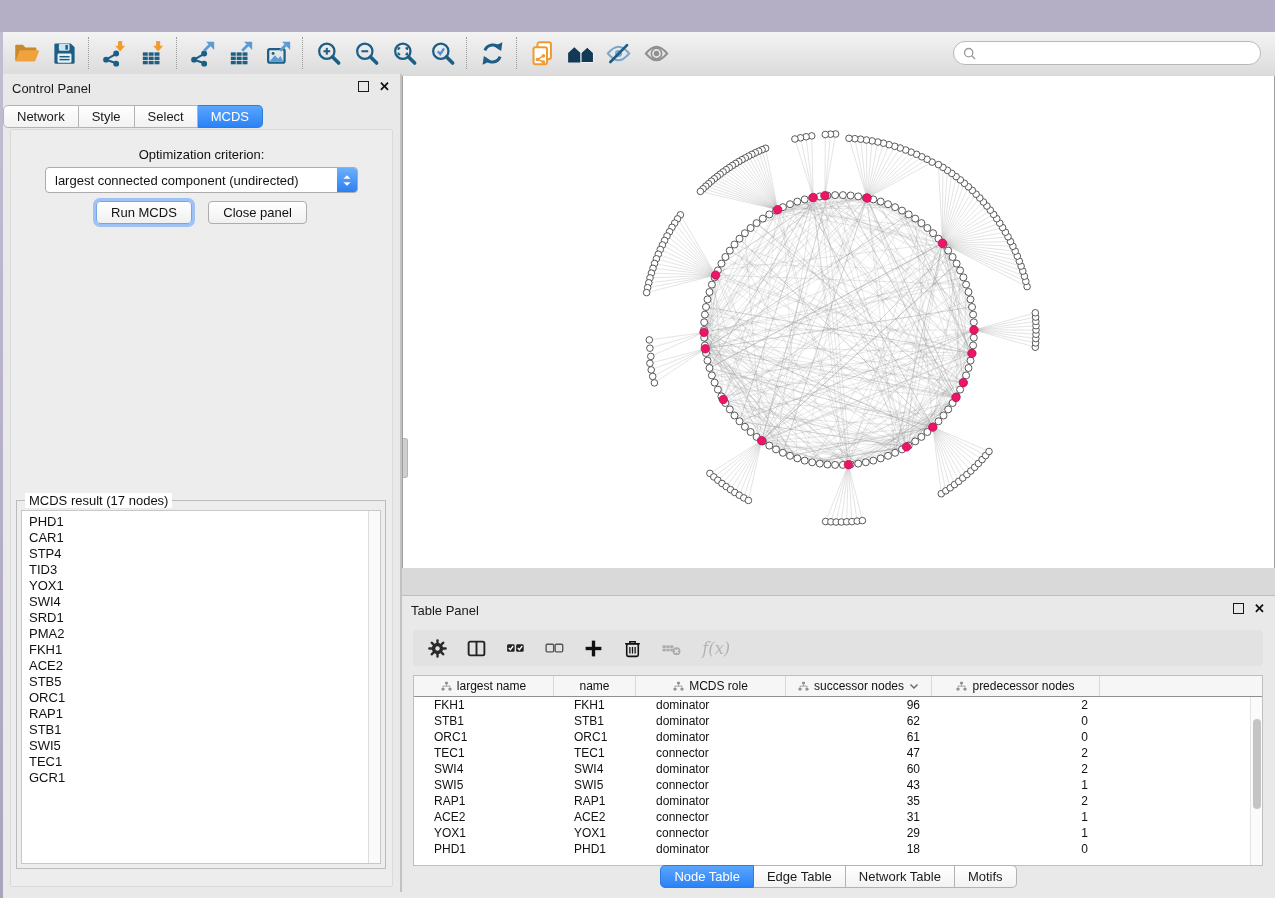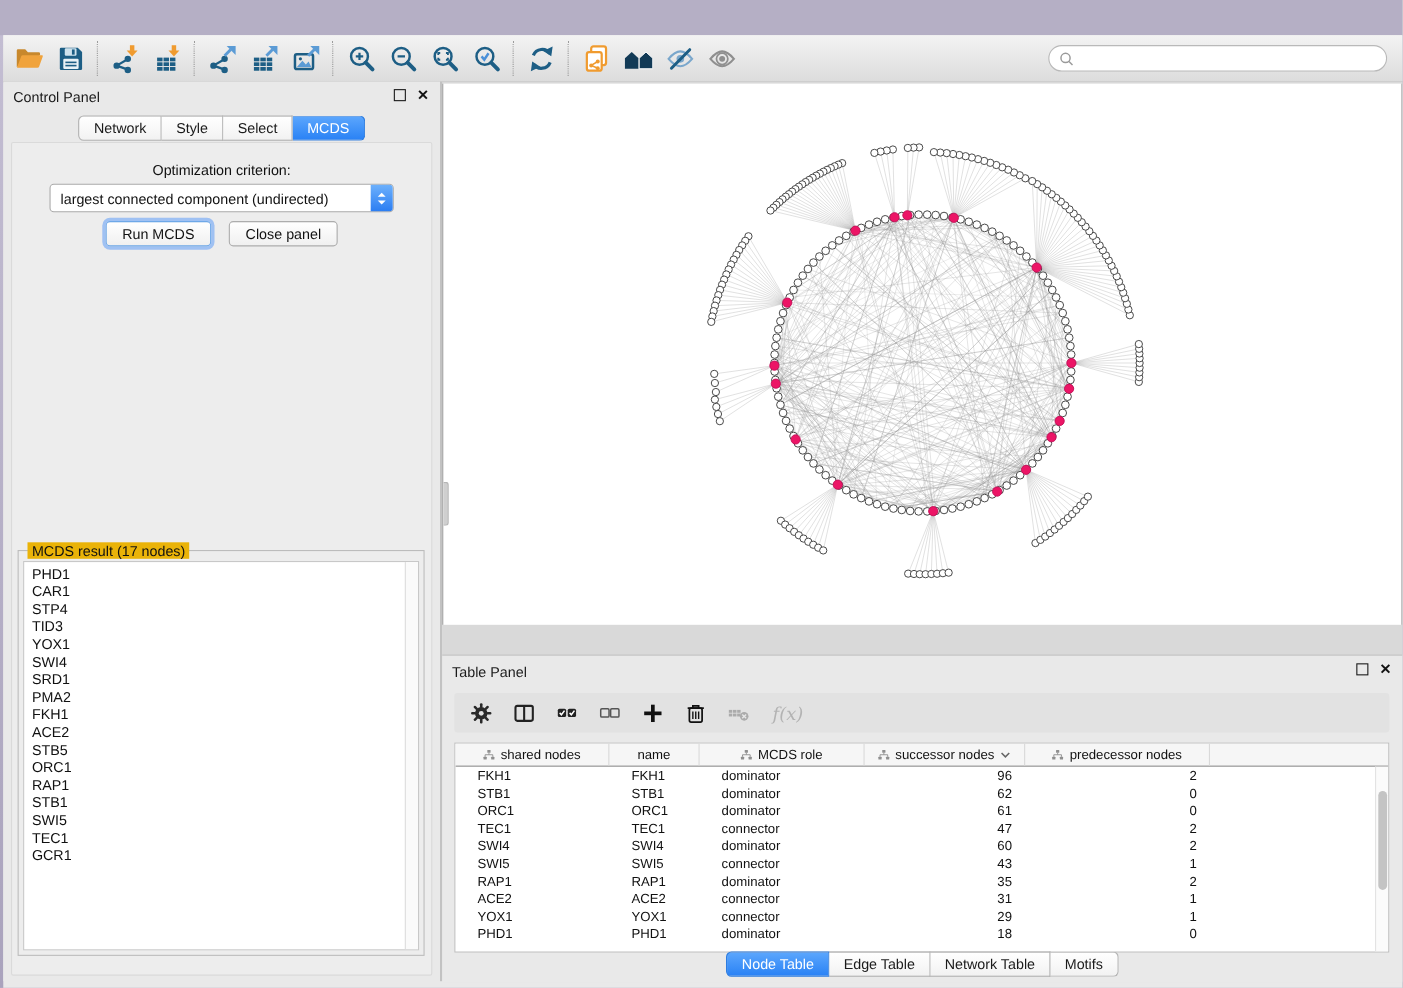--- a/index.html
+++ b/index.html
@@ -26,32 +26,32 @@
   .panel-header{position:relative;height:28px;}
   .panel-title{position:absolute;left:9px;top:7px;font-size:13px;color:#1a1a1a;}
   .panel-btns{position:absolute;right:10px;top:7px;display:flex;align-items:center;gap:10px;}
   .float-glyph{display:inline-block;width:9px;height:9px;border:1.5px solid #1a1a1a;}
   .close-glyph{font-size:13px;font-weight:bold;color:#111;line-height:11px;}
   .seg{display:inline-flex;}
   .seg-tab{font-size:13px;padding:3px 13px;background:linear-gradient(#ffffff,#f2f2f2);border:1px solid #b3b3b3;border-left-width:0;color:#1a1a1a;cursor:default;}
   .seg-tab:first-child{border-left-width:1px;border-radius:5px 0 0 5px;}
   .seg-tab:last-child{border-radius:0 5px 5px 0;}
   .seg-tab.active{background:linear-gradient(#5ba6fd,#2a82f5);border-color:#2d7ce0;color:#fff;}
-  #cp-tabs-row{position:absolute;left:0;right:0;top:31px;text-align:center;}
+  #cp-tabs-row{position:absolute;left:0;right:0;top:31px;}
   #cp-body{position:absolute;left:7px;right:7px;top:55px;bottom:5px;background:#ededed;border:1px solid #dadada;border-radius:2px;}
   #opt-label{margin-top:17px;text-align:center;font-size:13px;color:#111;}
   #criterion-wrap{position:absolute;left:34px;right:34px;top:37px;height:24px;background:#fff;border:1px solid #ababab;border-radius:4px;display:flex;align-items:center;}
   #criterion-value{flex:1;font-size:13px;padding-left:9px;color:#111;white-space:nowrap;overflow:hidden;}
   #criterion-stepper{width:20px;align-self:stretch;background:linear-gradient(#6cb0fc,#2c7ef2);border-radius:0 3px 3px 0;display:flex;align-items:center;justify-content:center;}
   .btn{font-size:13px;padding:3px 14px;background:linear-gradient(#ffffff,#f0f0f0);border:1px solid #adadad;border-radius:4px;color:#111;}
   .btn.focused{box-shadow:0 0 0 3px rgba(106,163,247,.6);border-color:#6ea8e8;}
   #cp-buttons{position:absolute;left:0;right:0;top:71px;text-align:center;}
   #cp-buttons .btn{margin:0 6px;}
   #result-group{position:absolute;left:5px;right:6px;top:370px;bottom:17px;border:1px solid #bcbcbc;}
-  #result-group-title{position:absolute;top:-8px;left:8px;background:#eab308;padding:0 4px;font-size:13px;color:#111;}
+  #result-group-title{position:absolute;top:-8px;left:8px;background:#ffffff;padding:0 4px;font-size:13px;color:#111;}
   #mcds-listbox{position:absolute;left:4px;right:4px;top:9px;bottom:4px;background:#fff;border:1px solid #c8c8c8;overflow:hidden;}
   #mcds-list{padding-top:3px;}
   .mcds-item{font-size:13px;line-height:16px;padding-left:7px;color:#111;}
   #mcds-scroll{position:absolute;right:0;top:0;bottom:0;width:11px;background:#fafafa;border-left:1px solid #ddd;}
 
   
   #right-pane{position:absolute;left:399px;right:0;top:42px;bottom:26px;background:#d9d9d9;}
   #net-window{position:absolute;left:0;right:0;top:2px;height:516px;}
   #net-titlebar{position:relative;height:24px;background:linear-gradient(#f0f0f0,#d5d5d5);border:1px solid #9e9e9e;border-bottom-color:#8d8d8d;border-radius:4px 4px 0 0;}
   #traffic{position:absolute;left:12px;top:5px;display:flex;gap:7px;}
@@ -1183,21 +1183,21 @@
           <div id="tbl-head">
               <div class="th" style="width: 140px;">
                 <svg width="11" height="11" viewBox="0 0 12 12">
                   <g fill="#8f8f8f">
                     <rect x="4.4" y="0.8" width="3.2" height="2.8" rx="0.5"></rect>
                     <rect x="0.6" y="7.6" width="3.2" height="2.8" rx="0.5"></rect>
                     <rect x="8.2" y="7.6" width="3.2" height="2.8" rx="0.5"></rect>
                   </g>
                   <path d="M6 3.6 V5.6 M2.2 7.6 V5.6 H9.8 V7.6" stroke="#8f8f8f" stroke-width="0.9" fill="none"></path>
                 </svg>
-                <span>shared nodes</span>
+                <span>largest name</span>
               </div>
               <div class="th" style="width: 82px;">
                 <span>name</span>
               </div>
               <div class="th" style="width: 150px;">
                 <svg width="11" height="11" viewBox="0 0 12 12">
                   <g fill="#8f8f8f">
                     <rect x="4.4" y="0.8" width="3.2" height="2.8" rx="0.5"></rect>
                     <rect x="0.6" y="7.6" width="3.2" height="2.8" rx="0.5"></rect>
                     <rect x="8.2" y="7.6" width="3.2" height="2.8" rx="0.5"></rect>

